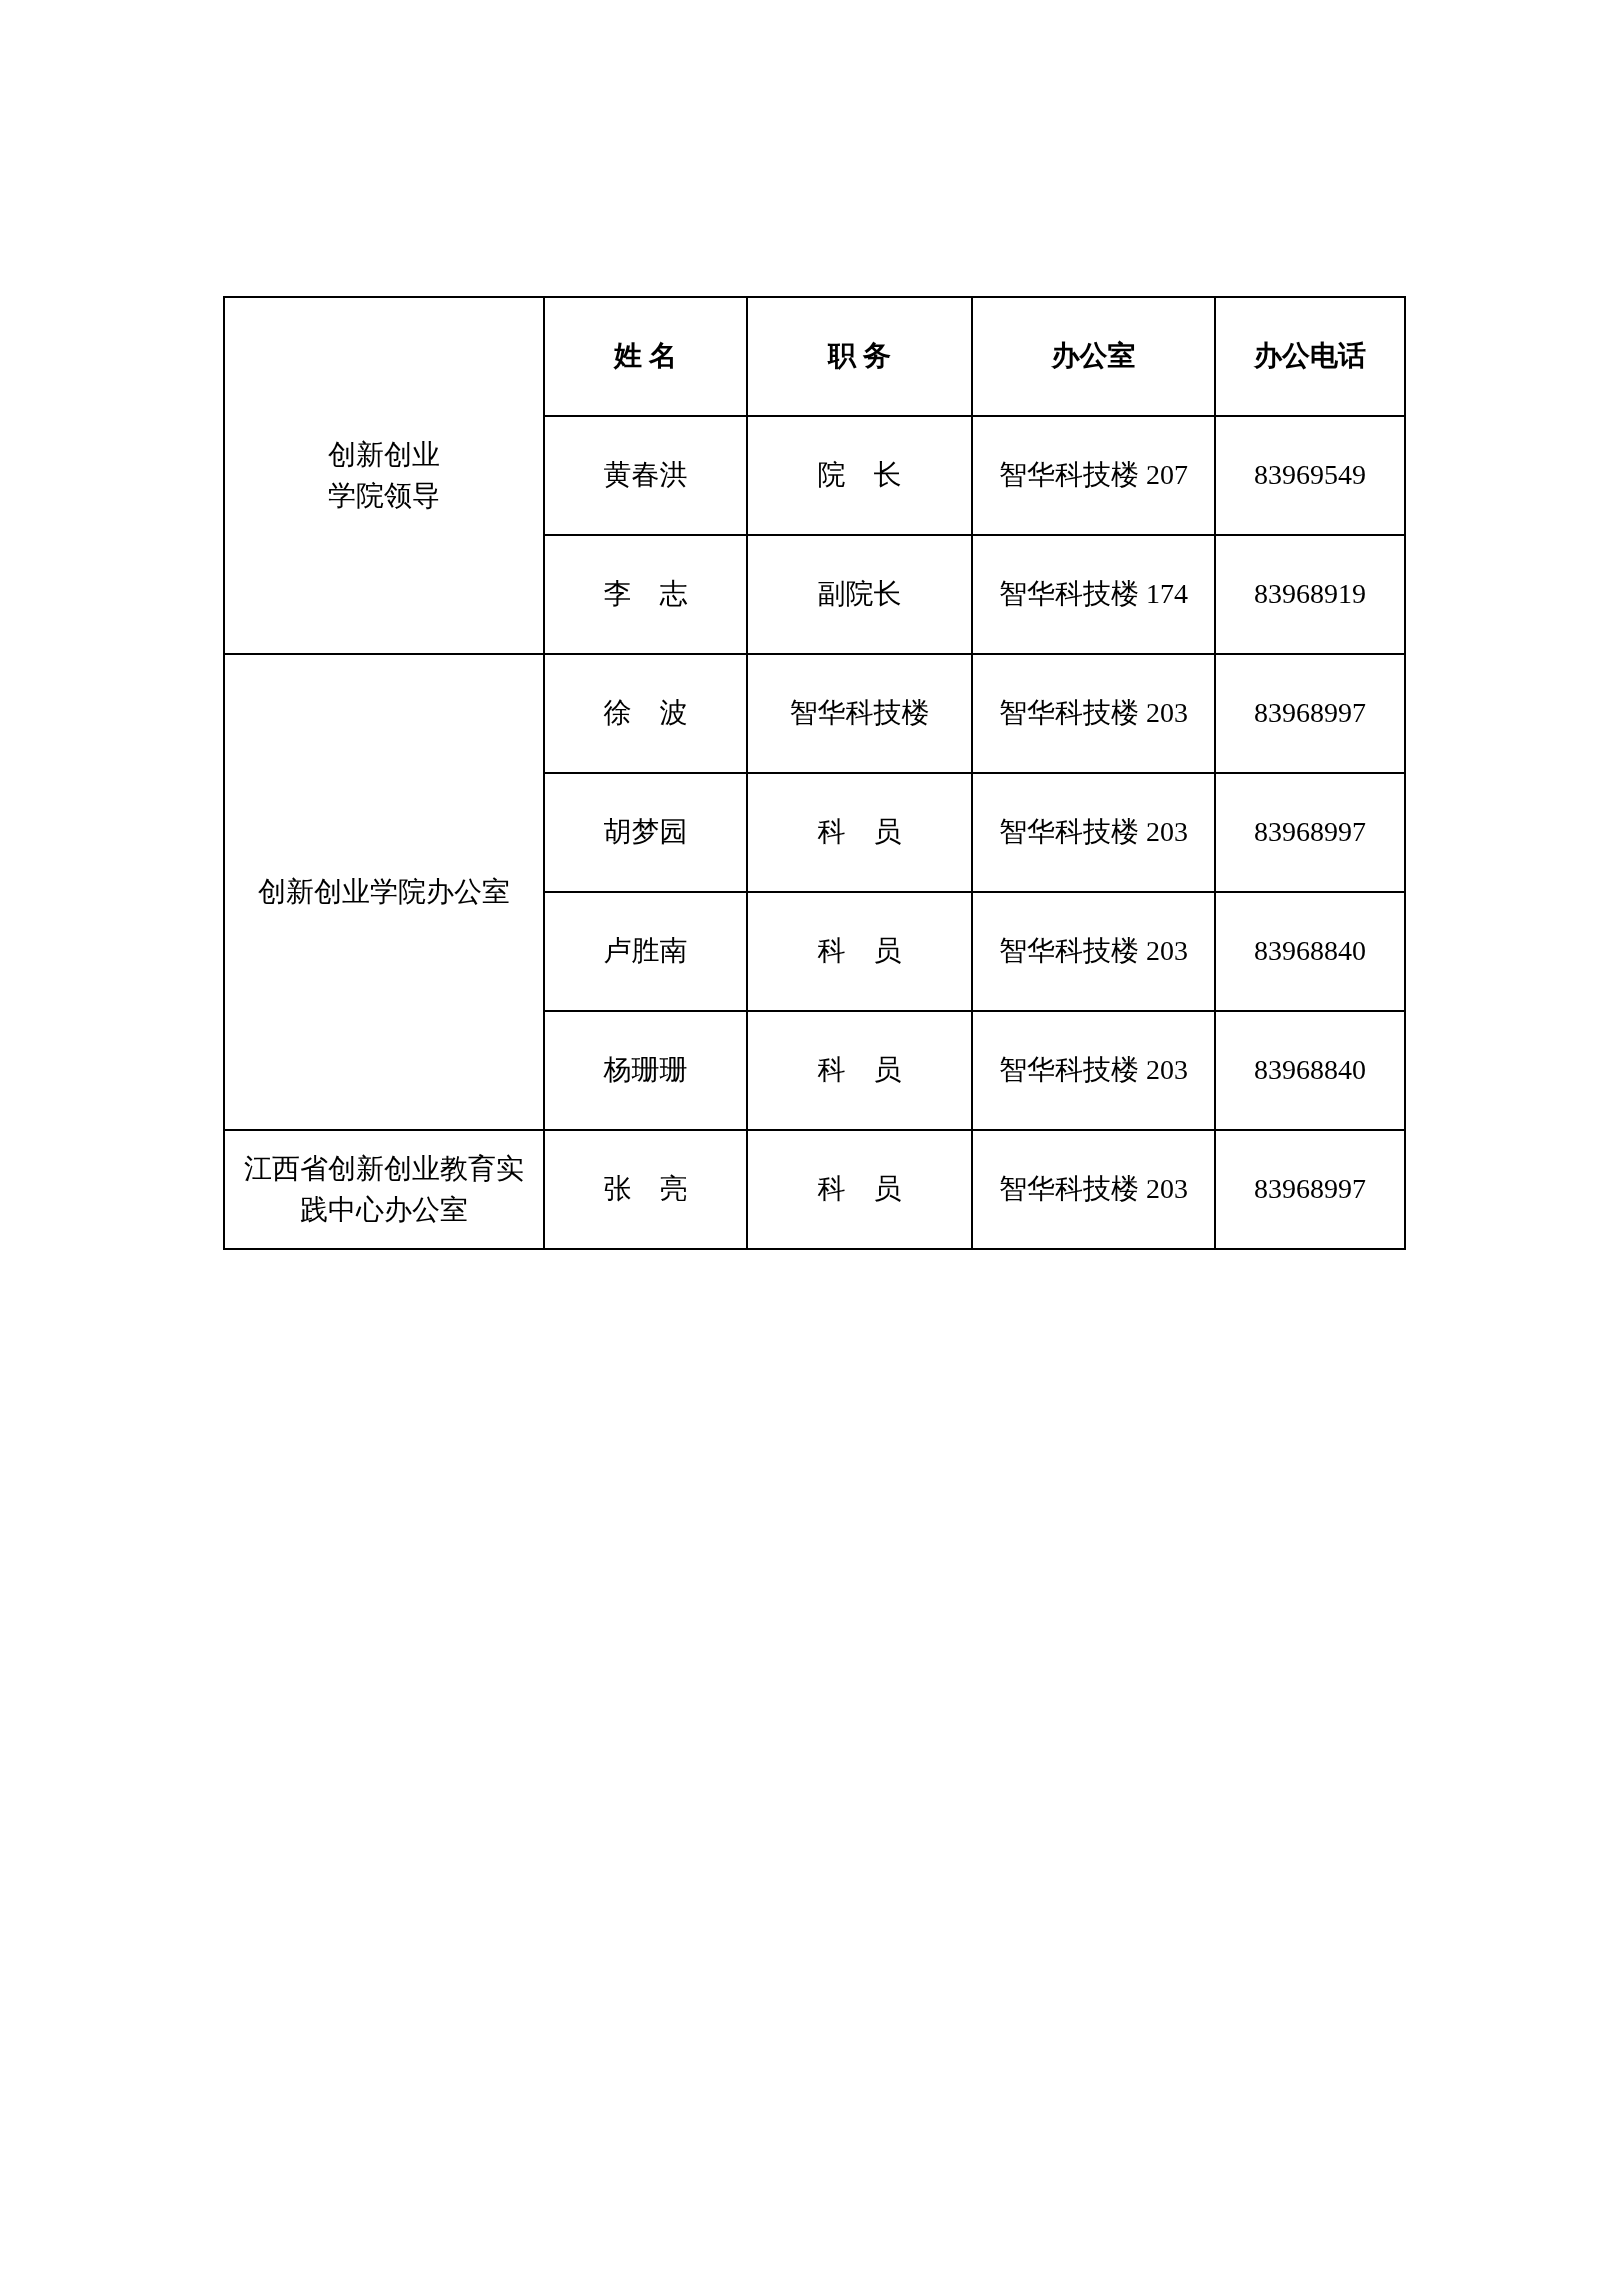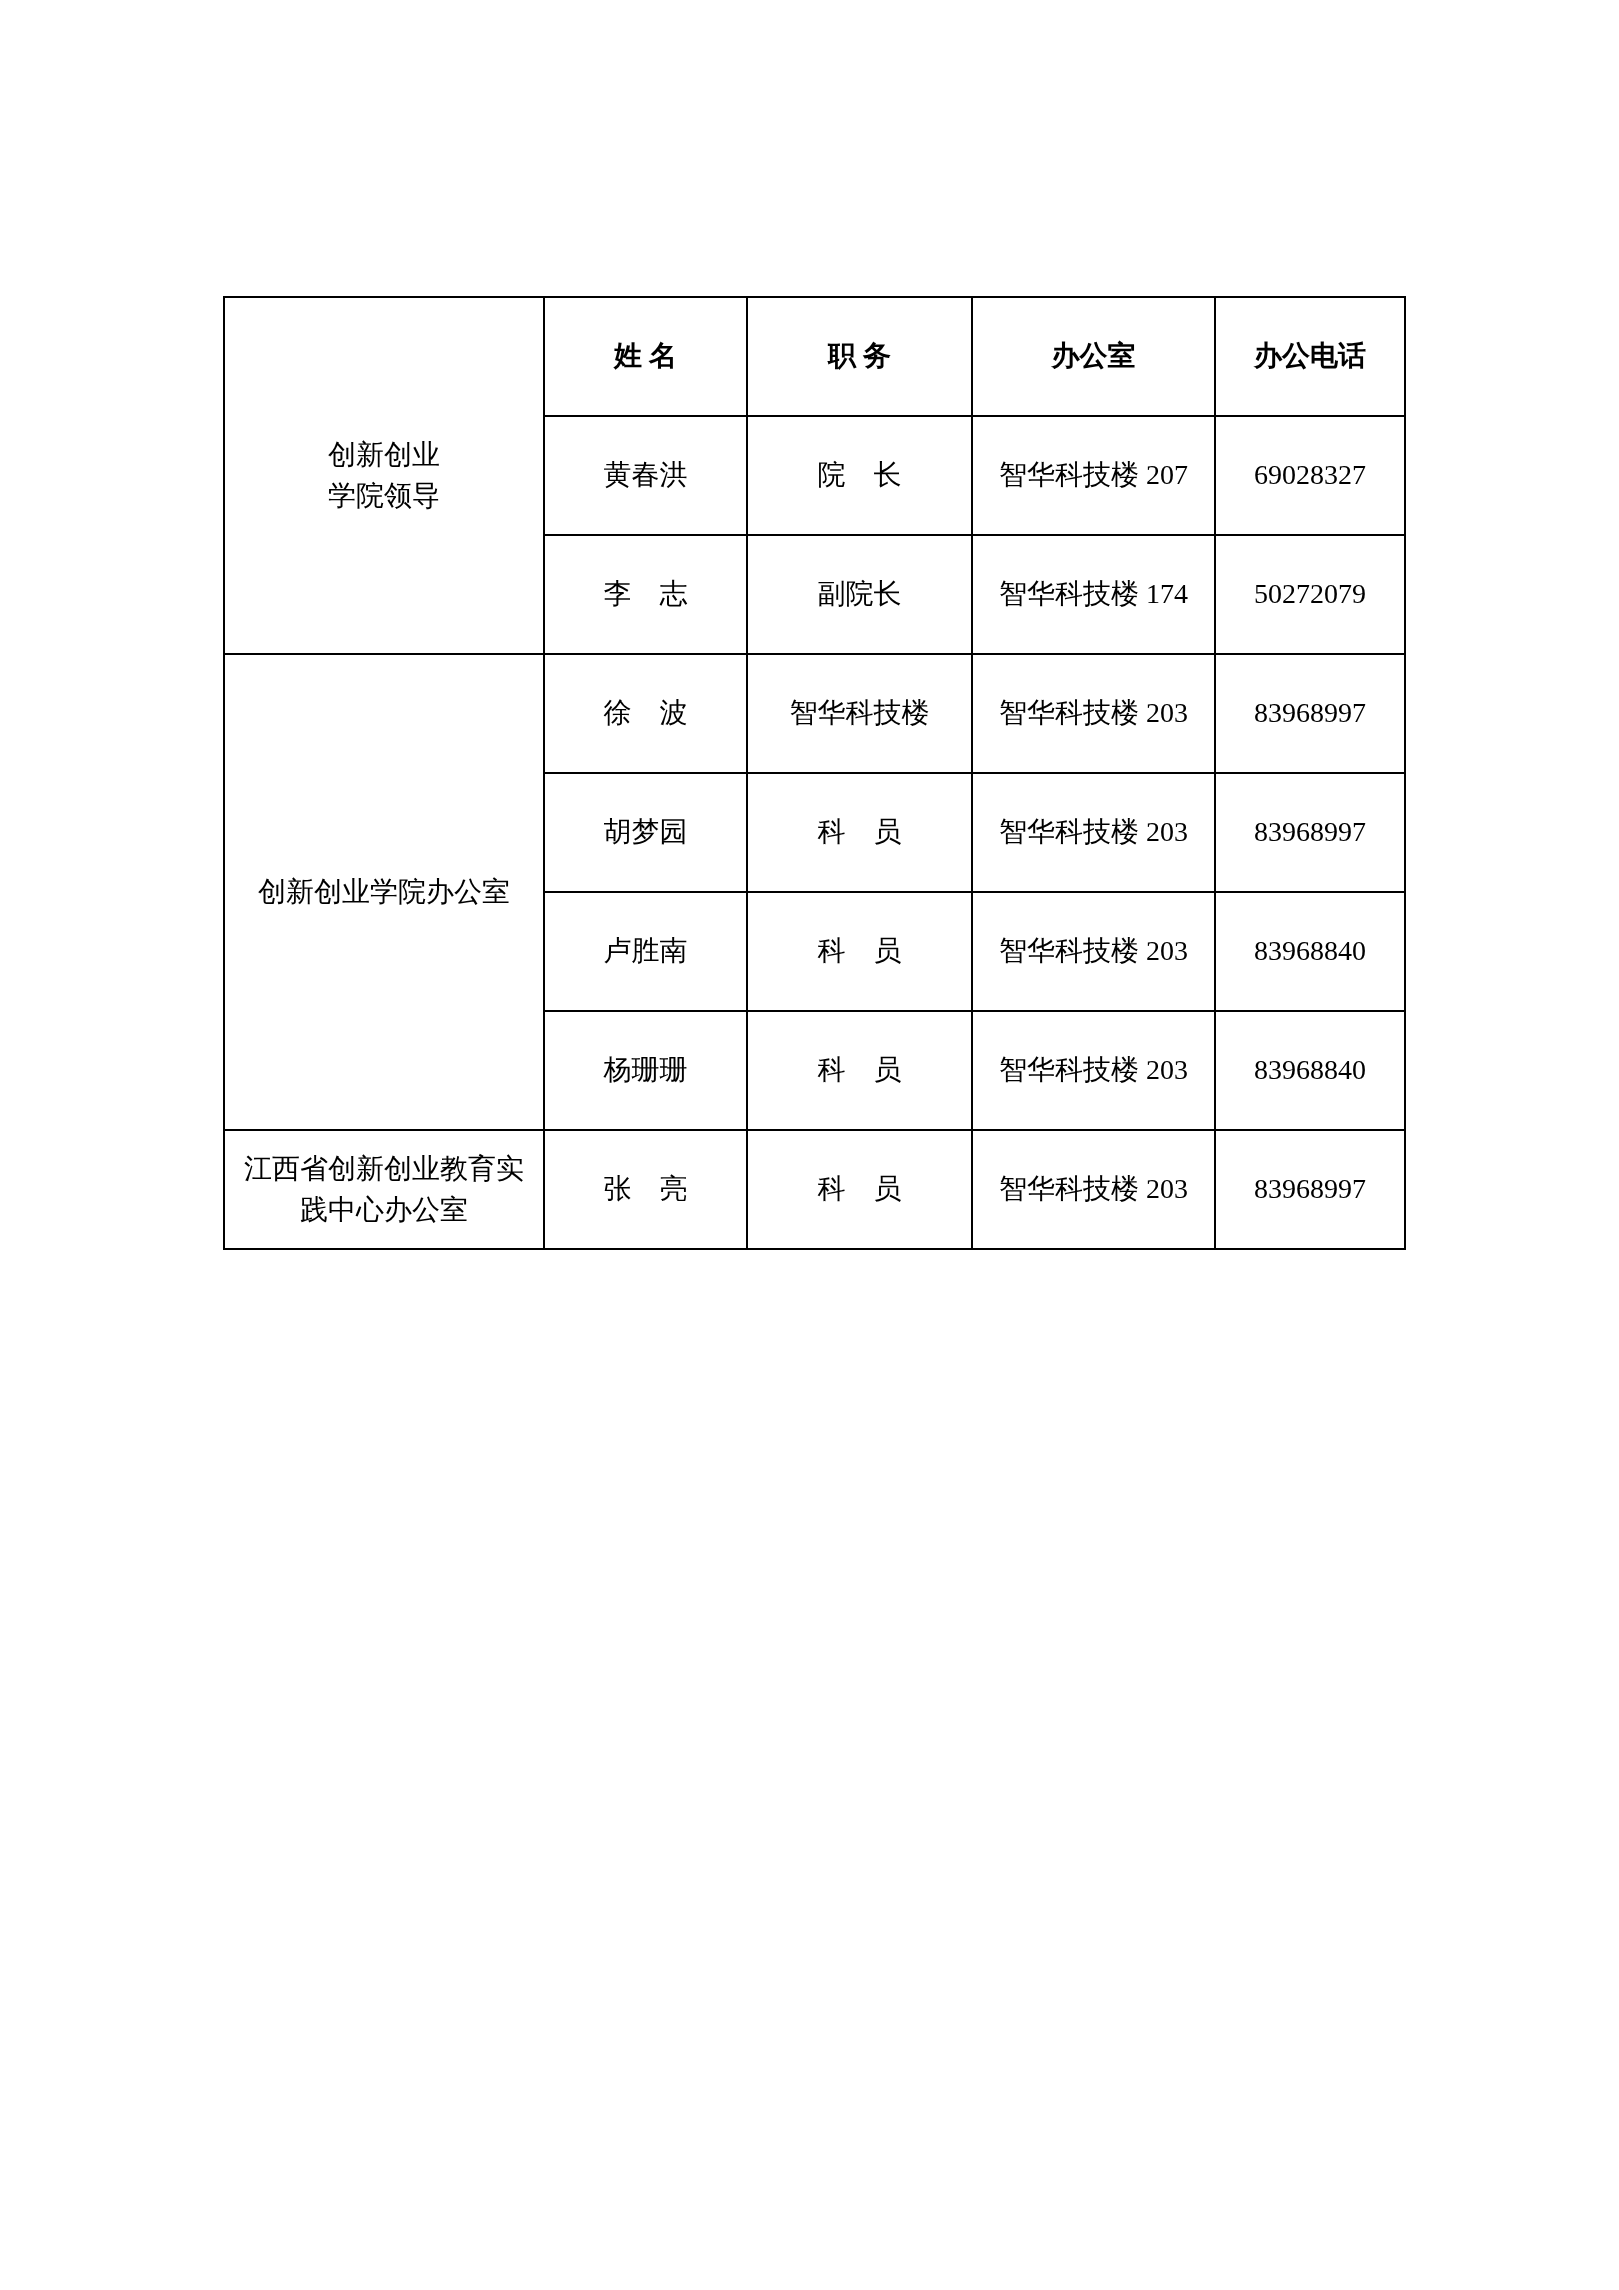--- a/index.html
+++ b/index.html
@@ -62,27 +62,27 @@
 学院领导</td>
       <td class="header-cell">姓 名</td>
       <td class="header-cell">职 务</td>
       <td class="header-cell">办公室</td>
       <td class="header-cell">办公电话</td>
     </tr>
     <tr>
       <td class="name-cell">黄春洪</td>
       <td class="position-cell">院　长</td>
       <td class="office-cell">智华科技楼 207</td>
-      <td class="phone-cell">69028327</td>
+      <td class="phone-cell">83969549</td>
     </tr>
     <tr>
       <td class="name-cell">李　志</td>
       <td class="position-cell">副院长</td>
       <td class="office-cell">智华科技楼 174</td>
-      <td class="phone-cell">50272079</td>
+      <td class="phone-cell">83968919</td>
     </tr>
     <tr>
       <td class="group-cell" rowspan="4">创新创业学院办公室</td>
       <td class="name-cell">徐　波</td>
       <td class="position-cell">智华科技楼</td>
       <td class="office-cell">智华科技楼 203</td>
       <td class="phone-cell">83968997</td>
     </tr>
     <tr>
       <td class="name-cell">胡梦园</td>

